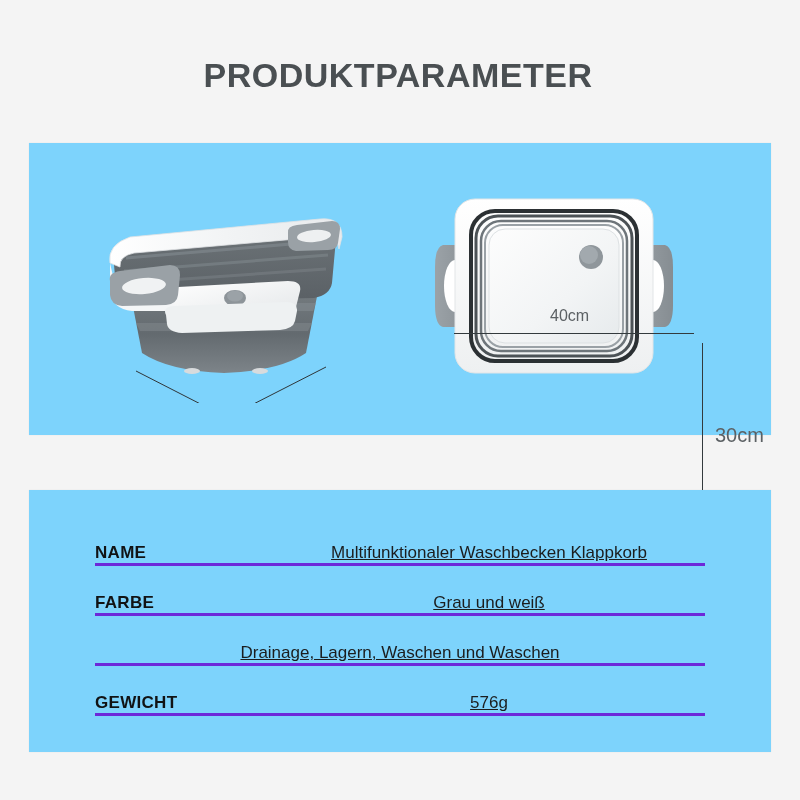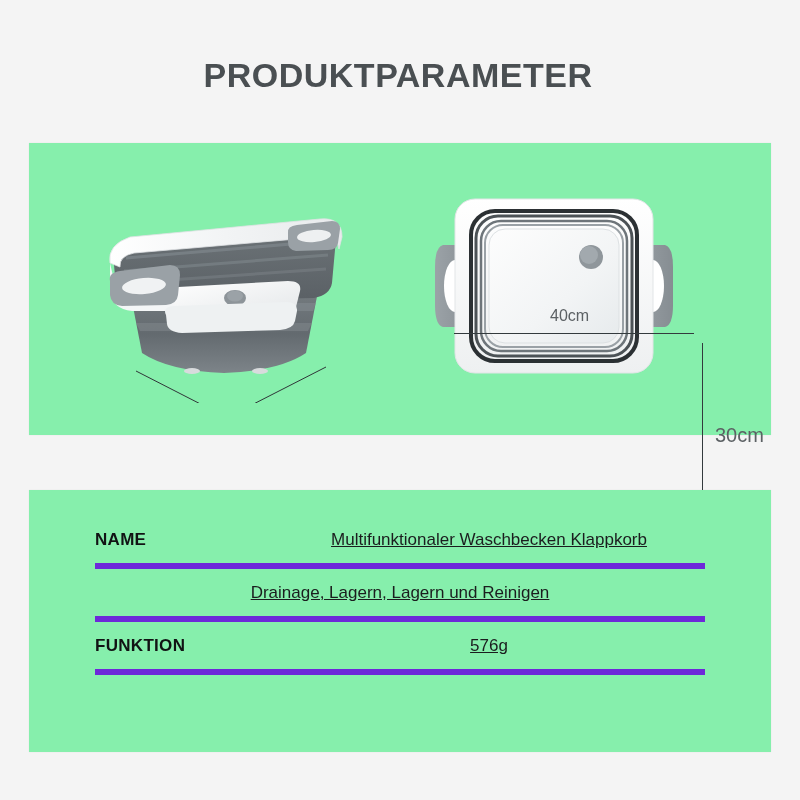--- a/index.html
+++ b/index.html
@@ -25,21 +25,21 @@
     font-size: 34px;
     font-weight: bold;
     letter-spacing: 0.5px;
     color: #4a4f52;
     font-family: "Liberation Sans", sans-serif;
   }
 
   
   .card {
     position: absolute;
-    background: #86efac;
+    background: #7dd3fc;
     box-shadow: 0 0 1px rgba(0,0,0,0.10);
   }
   #product-card {
     left: 29px;
     top: 143px;
     width: 742px;
     height: 292px;
   }
   #spec-card {
     left: 29px;
@@ -129,23 +129,23 @@
   
   #spec-table {
     position: absolute;
     left: 66px;
     top: 26px;
     width: 610px;
   }
   .spec-row {
     position: relative;
     height: 47px;
-    border-bottom: 6px solid #6d28d9;
+    border-bottom: 3px solid #6d28d9;
     display: flex;
-    align-items: center;
+    align-items: flex-end;
   }
   .spec-label {
     width: 178px;
     flex: 0 0 178px;
     font-size: 17px;
     font-weight: bold;
     color: #111314;
     letter-spacing: 0.3px;
     font-family: "Liberation Sans", sans-serif;
   }
@@ -283,24 +283,28 @@
 </div>
 
 <div class="card" id="spec-card">
   <div id="spec-table">
 
     <div class="spec-row">
       <div class="spec-label">NAME</div>
       <div class="spec-value">Multifunktionaler Waschbecken Klappkorb</div>
     </div>
 
-
     <div class="spec-row">
-      <div class="spec-value">Drainage, Lagern, Lagern und Reinigen</div>
+      <div class="spec-label">FARBE</div>
+      <div class="spec-value">Grau und weiß</div>
     </div>
 
     <div class="spec-row">
-      <div class="spec-label">FUNKTION</div>
+      <div class="spec-value">Drainage, Lagern, Waschen und Waschen</div>
+    </div>
+
+    <div class="spec-row">
+      <div class="spec-label">GEWICHT</div>
       <div class="spec-value">576g</div>
     </div>
 
   </div>
 </div>
 
 </body></html>

